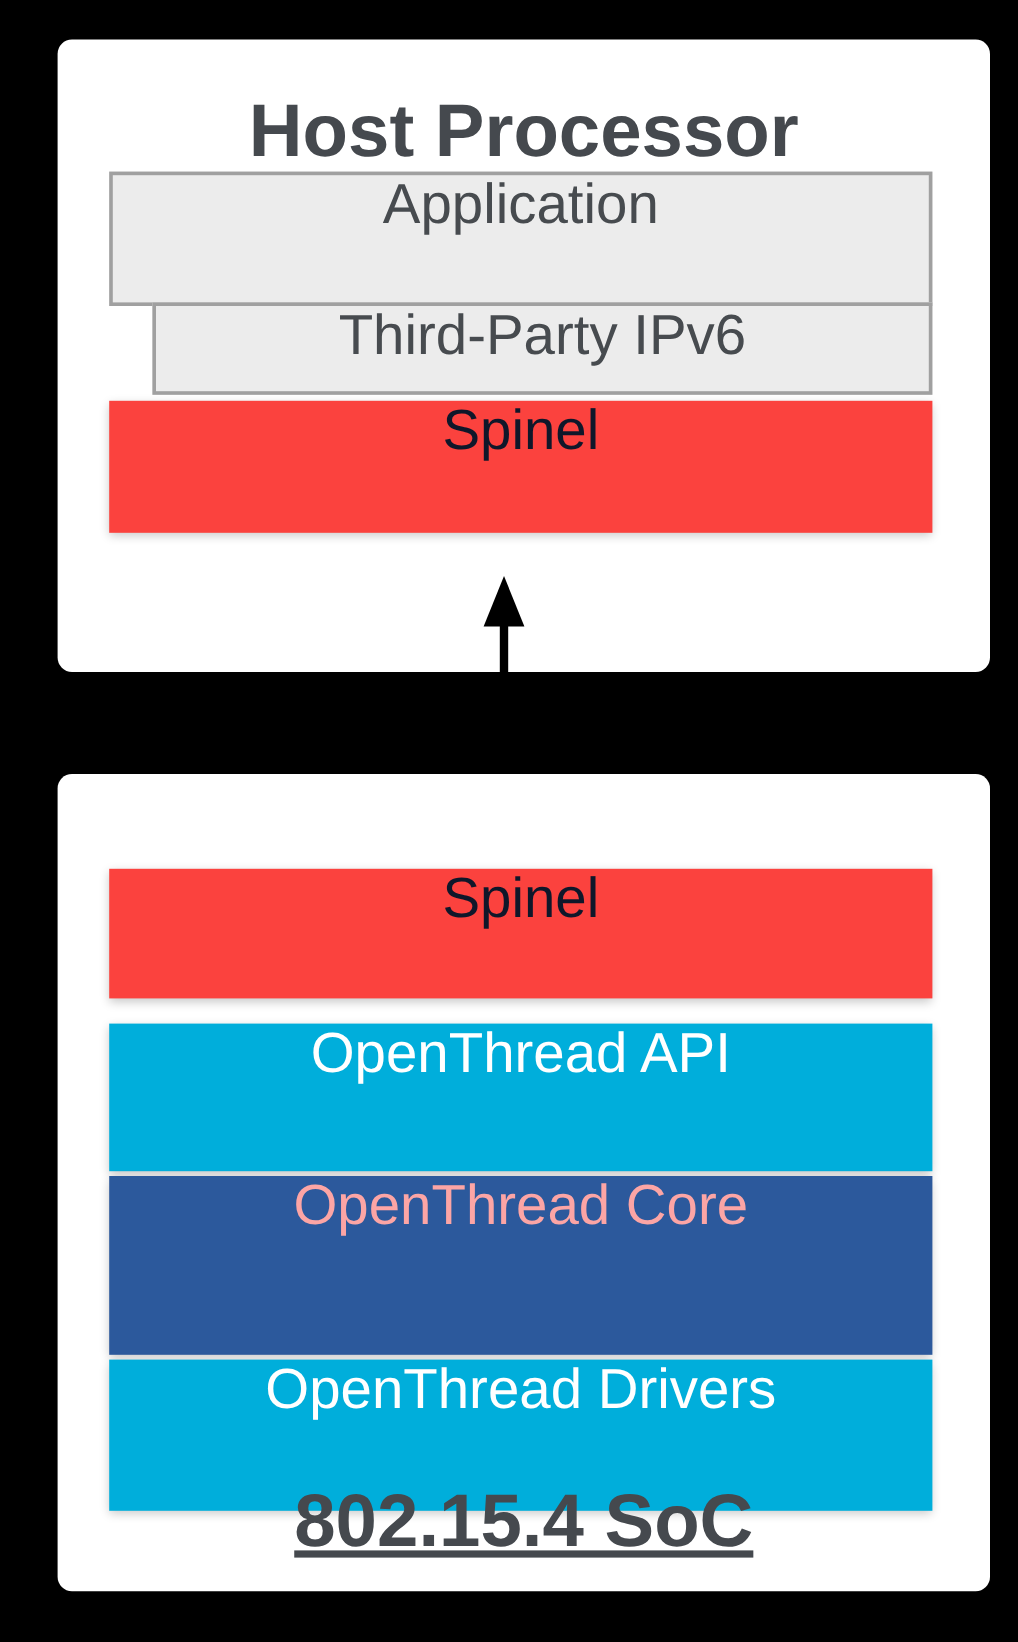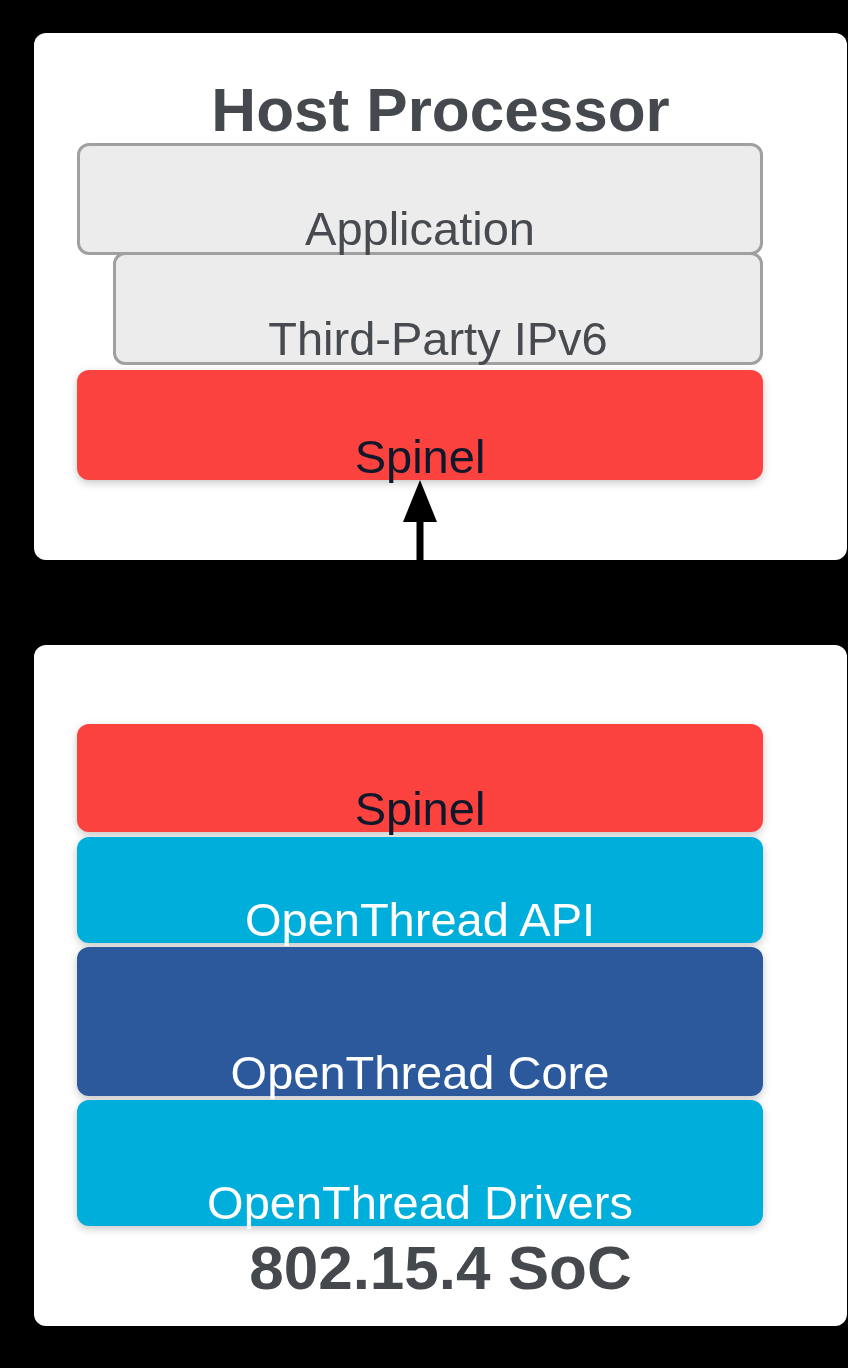--- a/index.html
+++ b/index.html
@@ -13,75 +13,74 @@
     background: var(--page-background, #000000);
     font-family: "Liberation Sans", "DejaVu Sans", sans-serif;
     overflow: hidden;
   }
   .stage {
     position: absolute;
     inset: 0;
   }
   .card {
     position: absolute;
-    left: 34px;
+    left: 48px;
     width: 777px;
     background: var(--card-background, #ffffff);
     border-radius: 12px;
-    padding-left: 36px;
   }
   .card.host { top: 33px;  height: 527px; }
   .card.soc  { top: 645px; height: 681px; }
 
   .card-title {
     position: absolute;
     left: 0;
     right: 0;
     margin: 0;
     text-align: center;
     font-size: 62px;
     font-weight: bold;
     color: var(--title-text, #45494e);
     line-height: 1;
   }
   .host .card-title { top: 46px; }
-  .soc  .card-title { top: 592px; }
+  .soc  .card-title { top: 592px; text-decoration: underline; }
 
   .stack {
     position: absolute;
     left: 43px;
     width: 686px;
   }
   .host .stack { top: 110px; }
   .soc  .stack { top: 79px; }
 
   .layer {
     box-sizing: border-box;
-    border-radius: 12px;
+    border-radius: 0;
     display: flex;
-    align-items: flex-end;
+    align-items: flex-start;
     justify-content: center;
     font-size: 47px;
     line-height: 1;
   }
   .layer.gray {
     background: var(--gray-fill, #ececec);
     border: 3px solid var(--gray-border, #a0a0a0);
     color: var(--label-text, #474b4f);
   }
   .layer.red  { background: var(--red,  #fb423e); color: #0f172a; box-shadow: 0 3px 8px rgba(0,0,0,0.22); }
   .layer.cyan { background: var(--cyan, #00aedb); color: #ffffff; box-shadow: 0 3px 8px rgba(0,0,0,0.22); }
-  .layer.blue { background: var(--blue, #2c599c); color: #ffffff; box-shadow: 0 3px 8px rgba(0,0,0,0.22); }
+  .layer.blue { background: var(--blue, #2c599c); color: #fca5a5; box-shadow: 0 3px 8px rgba(0,0,0,0.22); }
 
   .host .layer:nth-child(1) { height: 112px; }
-  .host .layer:nth-child(2) { height: 113px; margin-top: -3px; margin-left: 36px; }
+  .host .layer:nth-child(2) { height: 77px; margin-top: -3px; margin-left: 36px; }
   .host .layer:nth-child(3) { height: 110px; margin-top: 5px; }
 
   .soc .layer:nth-child(1) { height: 108px; }
-  .soc .layer:nth-child(2) { height: 106px; margin-top: 5px; }
+  .soc .layer:nth-child(2) { height: 123px; margin-top: 21px; }
   .soc .layer:nth-child(3) { height: 149px; margin-top: 4px; }
   .soc .layer:nth-child(4) { height: 126px; margin-top: 4px; }
 
   .connector {
     position: absolute;
     left: 400px;
     top: 478px;
     width: 40px;
     height: 250px;
   }

